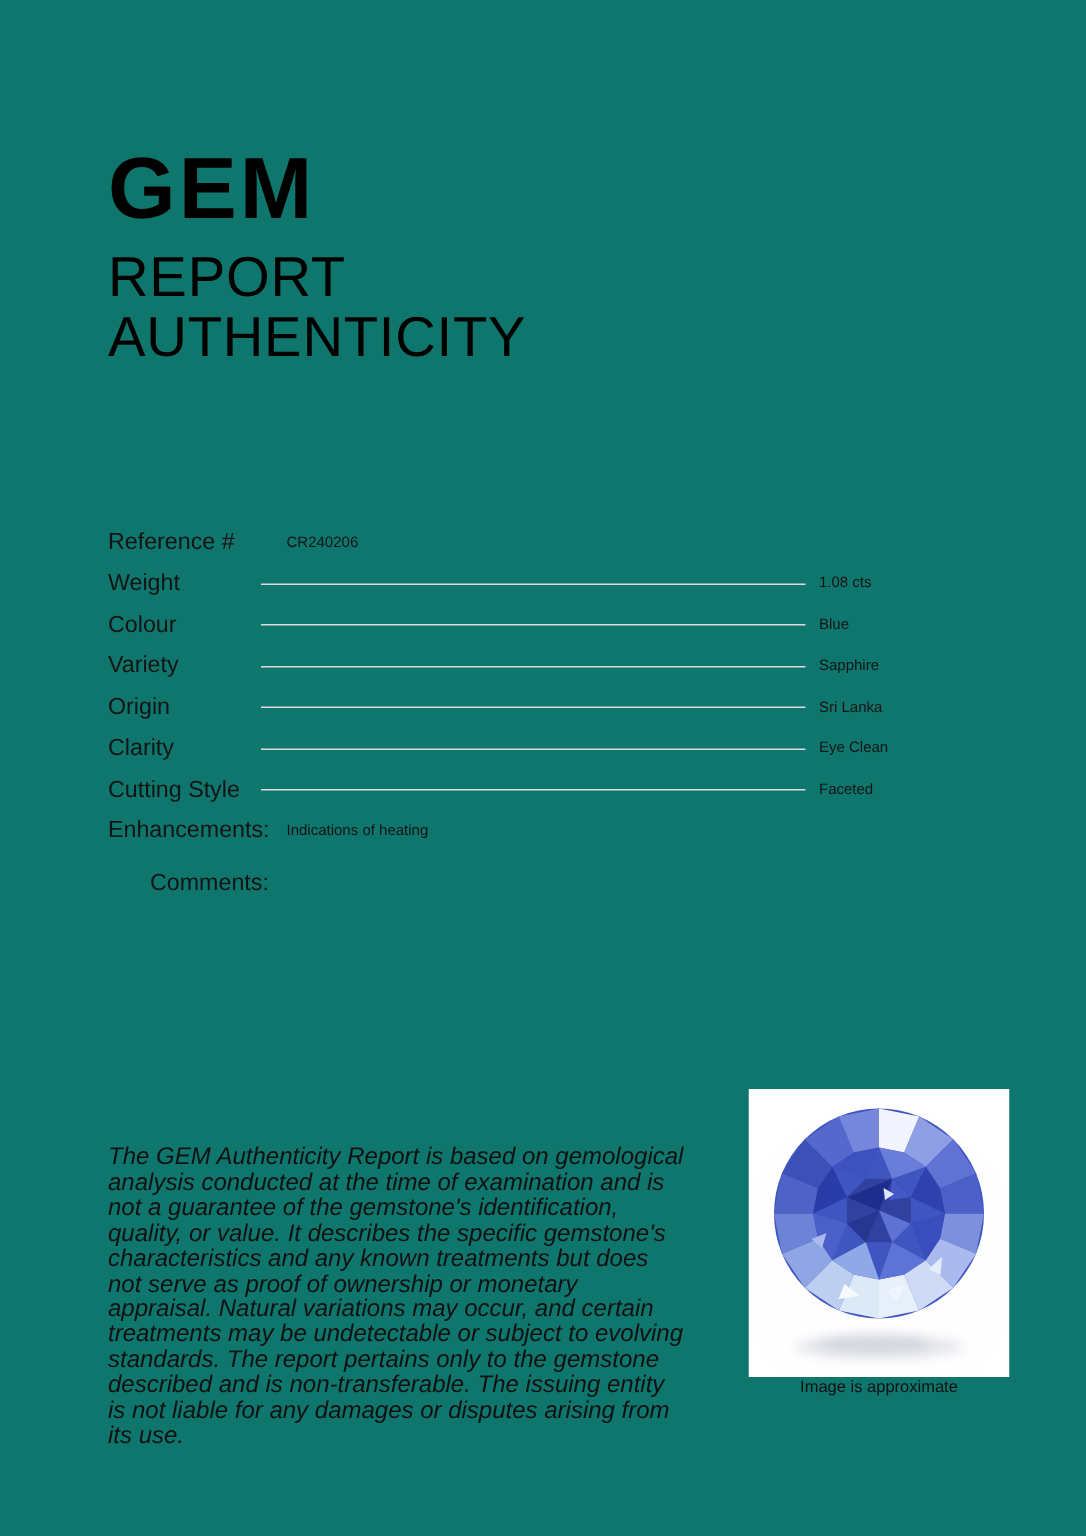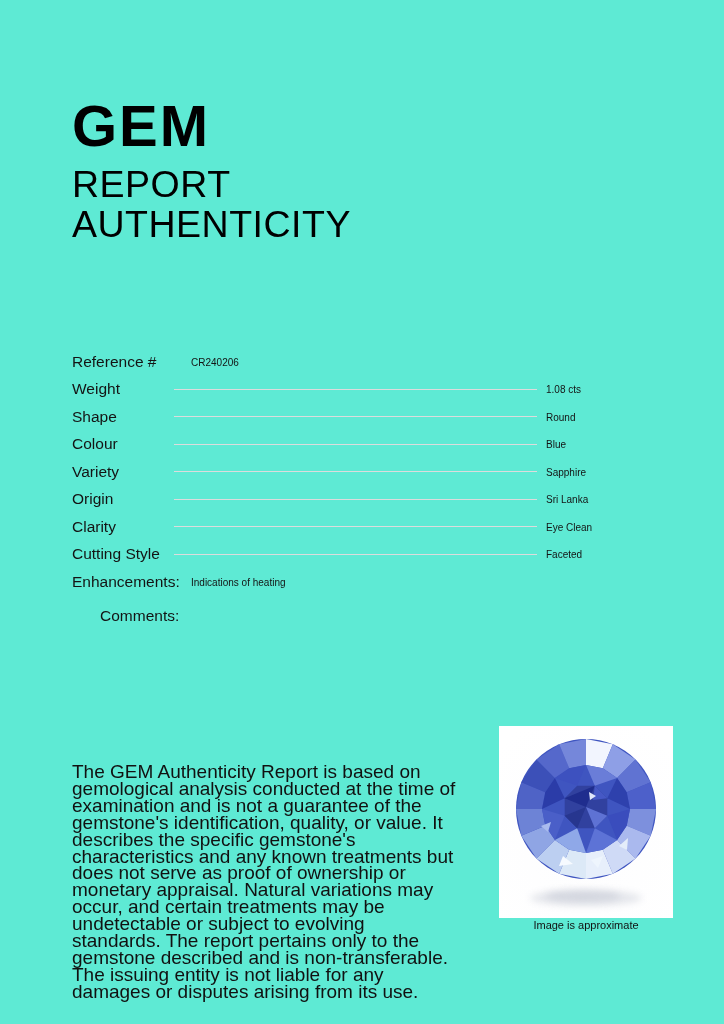--- a/index.html
+++ b/index.html
@@ -4,21 +4,21 @@
 <style>
   * { margin: 0; padding: 0; box-sizing: border-box; }
   html, body { background: #ffffff; }
   body {
     width: 724px; height: 1024px;
     position: relative;
     font-family: "Liberation Sans", sans-serif;
     color: #111111;
     overflow: hidden;
   }
-  .page { position: absolute; inset: 0; background: #5eead4; }
+  .page { position: absolute; inset: 0; background: #0f766e; }
 
   
   .title-block { position: absolute; left: 72px; top: 97px; }
   .brand {
     font-size: 58px; font-weight: 700; letter-spacing: 2px;
     line-height: 1; color: #000000;
   }
   .subtitle {
     margin-top: 9px;
     font-size: 37.5px; font-weight: 400; line-height: 40px;
@@ -41,22 +41,23 @@
     font-size: 10px; color: #141414; white-space: nowrap;
   }
   .row--far .value { left: 474px; }
   .row--near .value { left: 119px; }
   .row--comments { margin-top: 7px; }
   .row--comments .label { left: 28px; }
 
   
   .disclaimer {
     position: absolute; left: 72px; top: 764px; width: 386px;
-    font-size: 19px; line-height: 16.9px; color: #111111;
+    font-size: 16px; line-height: 16.9px; color: #111111;
     text-align: left;
+    font-style: italic;
   }
 
   
   .gem-figure {
     position: absolute; left: 499px; top: 726px; width: 174px;
     text-align: center;
   }
   .gem-figure svg { display: block; }
   .gem-caption {
     margin-top: 1px;
@@ -83,25 +84,20 @@
 
       <span class="value">CR240206</span>
     </div>
 
     <div class="row row--far">
       <span class="label">Weight</span>
       <span class="leader"></span>
       <span class="value">1.08 cts</span>
     </div>
 
-    <div class="row row--far">
-      <span class="label">Shape</span>
-      <span class="leader"></span>
-      <span class="value">Round</span>
-    </div>
 
     <div class="row row--far">
       <span class="label">Colour</span>
       <span class="leader"></span>
       <span class="value">Blue</span>
     </div>
 
     <div class="row row--far">
       <span class="label">Variety</span>
       <span class="leader"></span>

